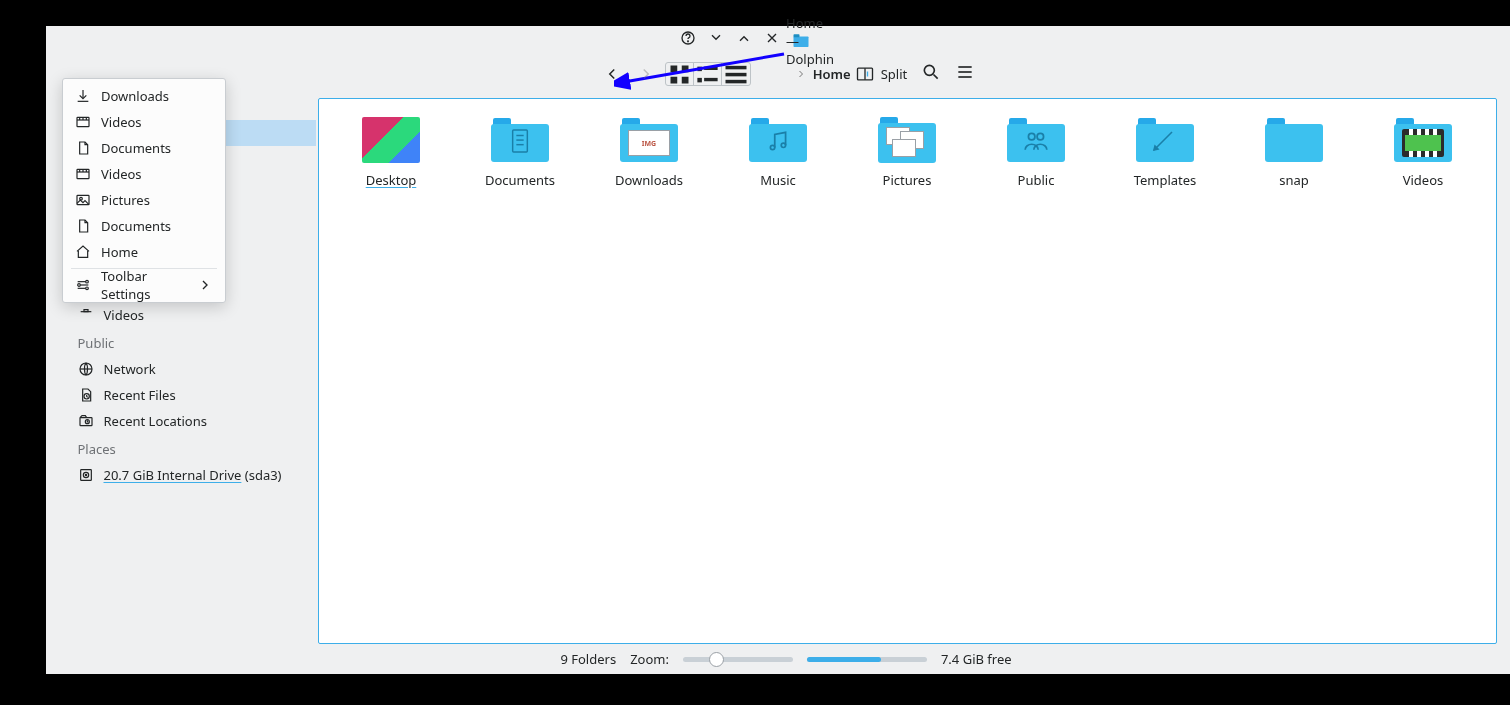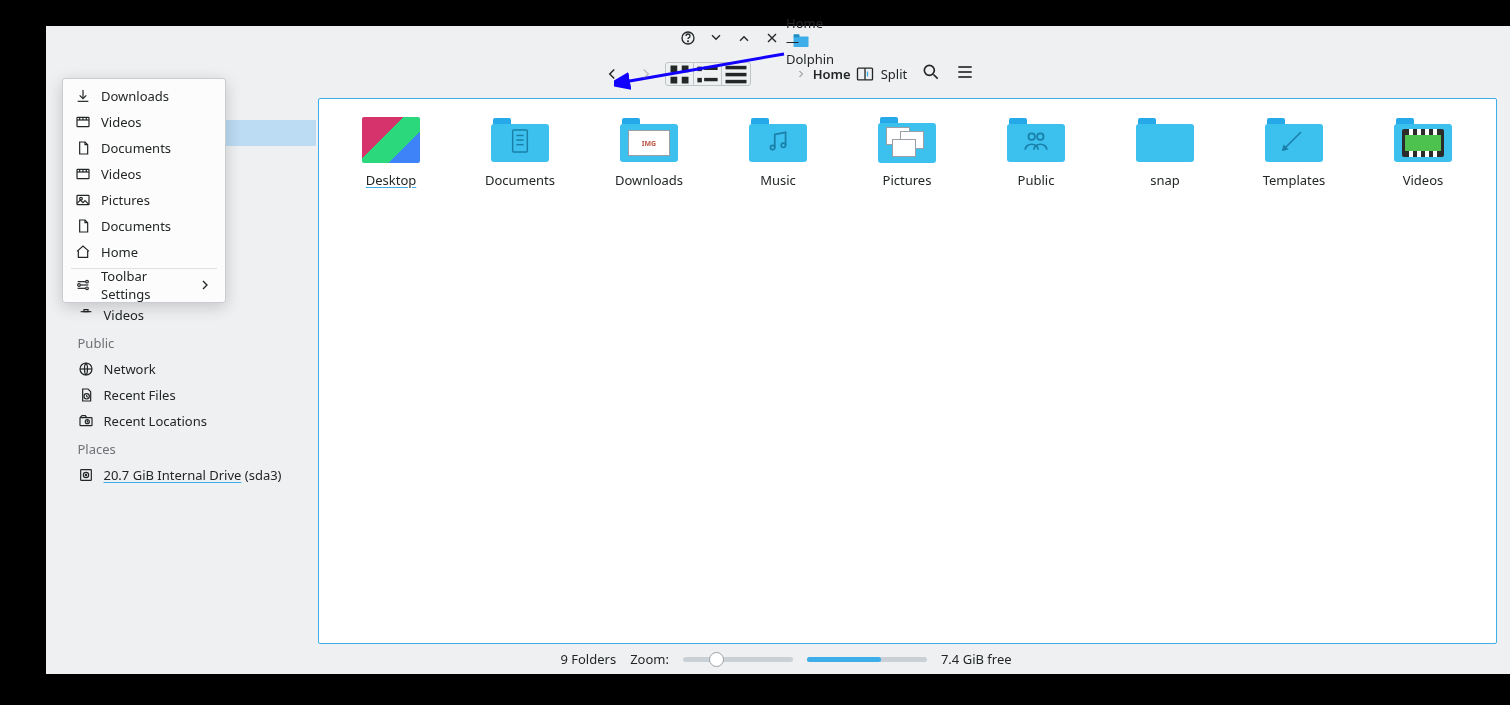--- a/index.html
+++ b/index.html
@@ -486,39 +486,39 @@
                 </div>
               </div>
             </div>
             <div class="tile-label">Public</div>
           </div>
           <div class="tile">
             <div class="thumb">
               <div class="folder-shape">
                 <div class="tab"></div>
                 <div class="body">
-                  <span class="glyph"></span>
-                </div>
-              </div>
-            </div>
-            <div class="tile-label">snap</div>
-          </div>
-          <div class="tile">
-            <div class="thumb">
-              <div class="folder-shape">
-                <div class="tab"></div>
-                <div class="body">
                   <span class="glyph"><svg width="26" height="22" viewBox="0 0 26 22" fill="none" stroke="#1a7fa8" stroke-width="1.6">
                       <path d="M2 20L20 2"></path>
                       <path d="M2 20l4-1-3-3z" fill="#1a7fa8"></path>
                     </svg></span>
                 </div>
               </div>
             </div>
             <div class="tile-label">Templates</div>
+          </div>
+          <div class="tile">
+            <div class="thumb">
+              <div class="folder-shape">
+                <div class="tab"></div>
+                <div class="body">
+                  <span class="glyph"></span>
+                </div>
+              </div>
+            </div>
+            <div class="tile-label">snap</div>
           </div>
           <div class="tile">
             <div class="thumb">
               <div class="folder-shape">
                 <div class="tab"></div>
                 <div class="body">
                   <div class="videos-thumb" style="width:42px;height:28px"></div>
                 </div>
               </div>
             </div>

